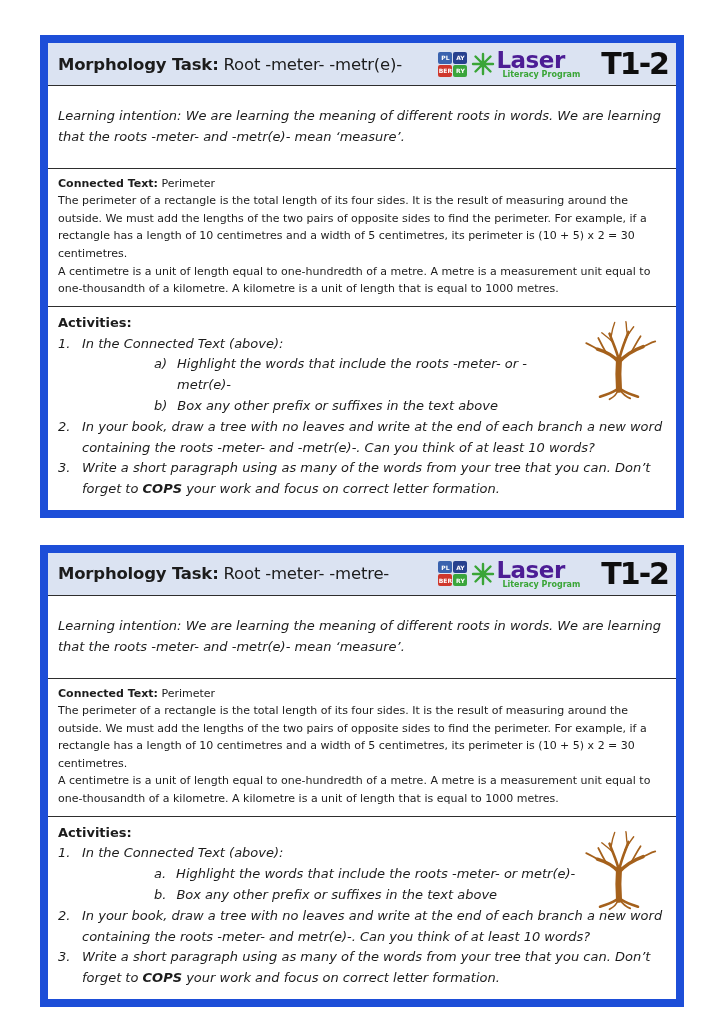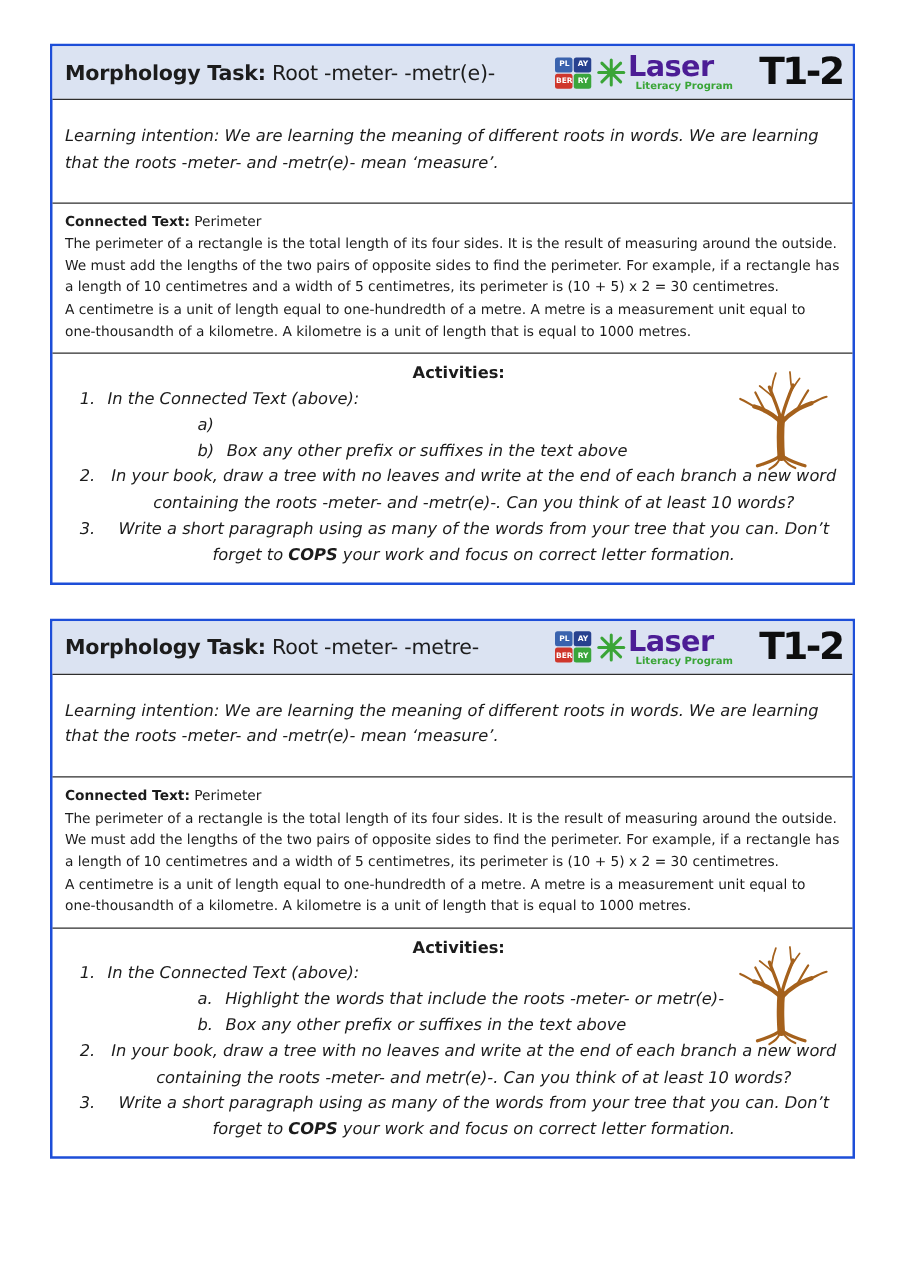--- a/index.html
+++ b/index.html
@@ -6,21 +6,21 @@
   html, body { width: 724px; height: 1024px; }
   body {
     background: #ffffff;
     font-family: "DejaVu Sans", "Liberation Sans", sans-serif;
     color: #1c1c1c;
     padding: 35px 40px 0 40px;
     overflow: hidden;
   }
   .card {
     width: 644px;
-    border: 2px solid #1d4ed8;
+    border: 8px solid #1d4ed8;
     background: #ffffff;
   }
   .card + .card { margin-top: 27px; }
   .row { padding: 7px 10px; }
   .row + .row { border-top: 1.6px solid #2e2e2e; }
 
   
   .hdr {
     background: #dbe3f2;
     display: flex;
@@ -60,21 +60,21 @@
 
   
   .li-row { font-size: 13px; line-height: 1.6; font-style: italic; padding: 20px 10px; }
 
   
   .ct-row { font-size: 11px; line-height: 1.6; padding: 6px 10px 8px 10px; }
   .ct-head .ct-label { font-weight: bold; }
   .ct-head .ct-title { font-weight: normal; }
 
   
-  .act-row { font-size: 13px; line-height: 1.6; position: relative; padding: 6px 10px 10px 20px; text-align: center; }
+  .act-row { font-size: 13px; line-height: 1.6; position: relative; padding: 6px 10px 10px 10px; }
   .act-label { font-weight: bold; }
   .act-item { display: flex; gap: 8px; font-style: italic; }
   .act-num { min-width: 16px; }
   .narrow { margin-right: 88px; }
   .sub-item { display: flex; gap: 10px; font-style: italic; padding-left: 96px; margin-right: 88px; }
   .cops { font-weight: bold; }
   .tree {
     position: absolute;
     top: 12px; right: 16px;
     width: 82px; height: 82px;
@@ -146,20 +146,21 @@
         <path d="M55,18 C53,12 54,8 53,3" stroke-width="1.6"></path>
       </g>
     </svg>
     <div class="act-label">Activities:</div>
     <div class="act-item narrow">
       <span class="act-num">1.</span>
       <span class="act-text">In the Connected Text (above):</span>
     </div>
     <div class="sub-item">
       <span>a)</span>
+      <span>Highlight the words that include the roots -meter- or -metr(e)-</span>
     </div>
     <div class="sub-item">
       <span>b)</span>
       <span>Box any other prefix or suffixes in the text above</span>
     </div>
     <div class="act-item">
       <span class="act-num">2.</span>
       <span class="act-text">In your book, draw a tree with no leaves and write at the end of each branch a new word containing the roots -meter- and -metr(e)-. Can you think of at least 10 words?</span>
     </div>
     <div class="act-item">

